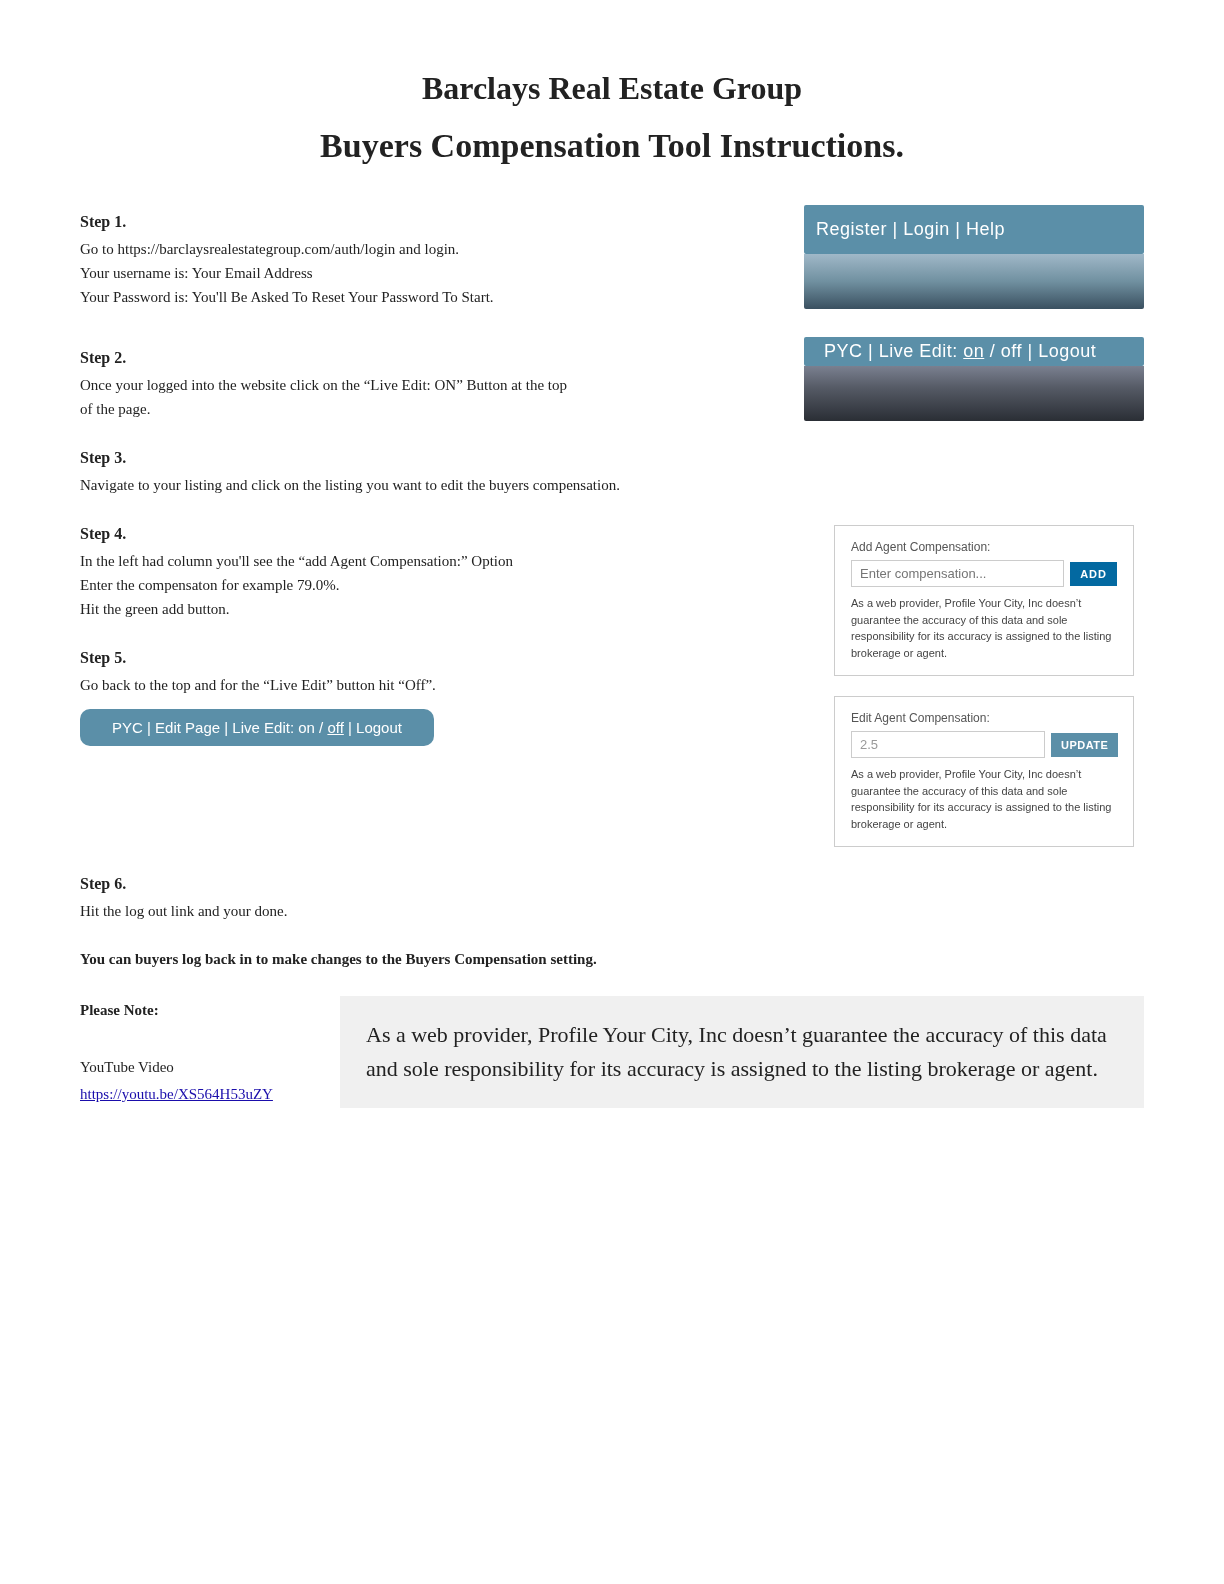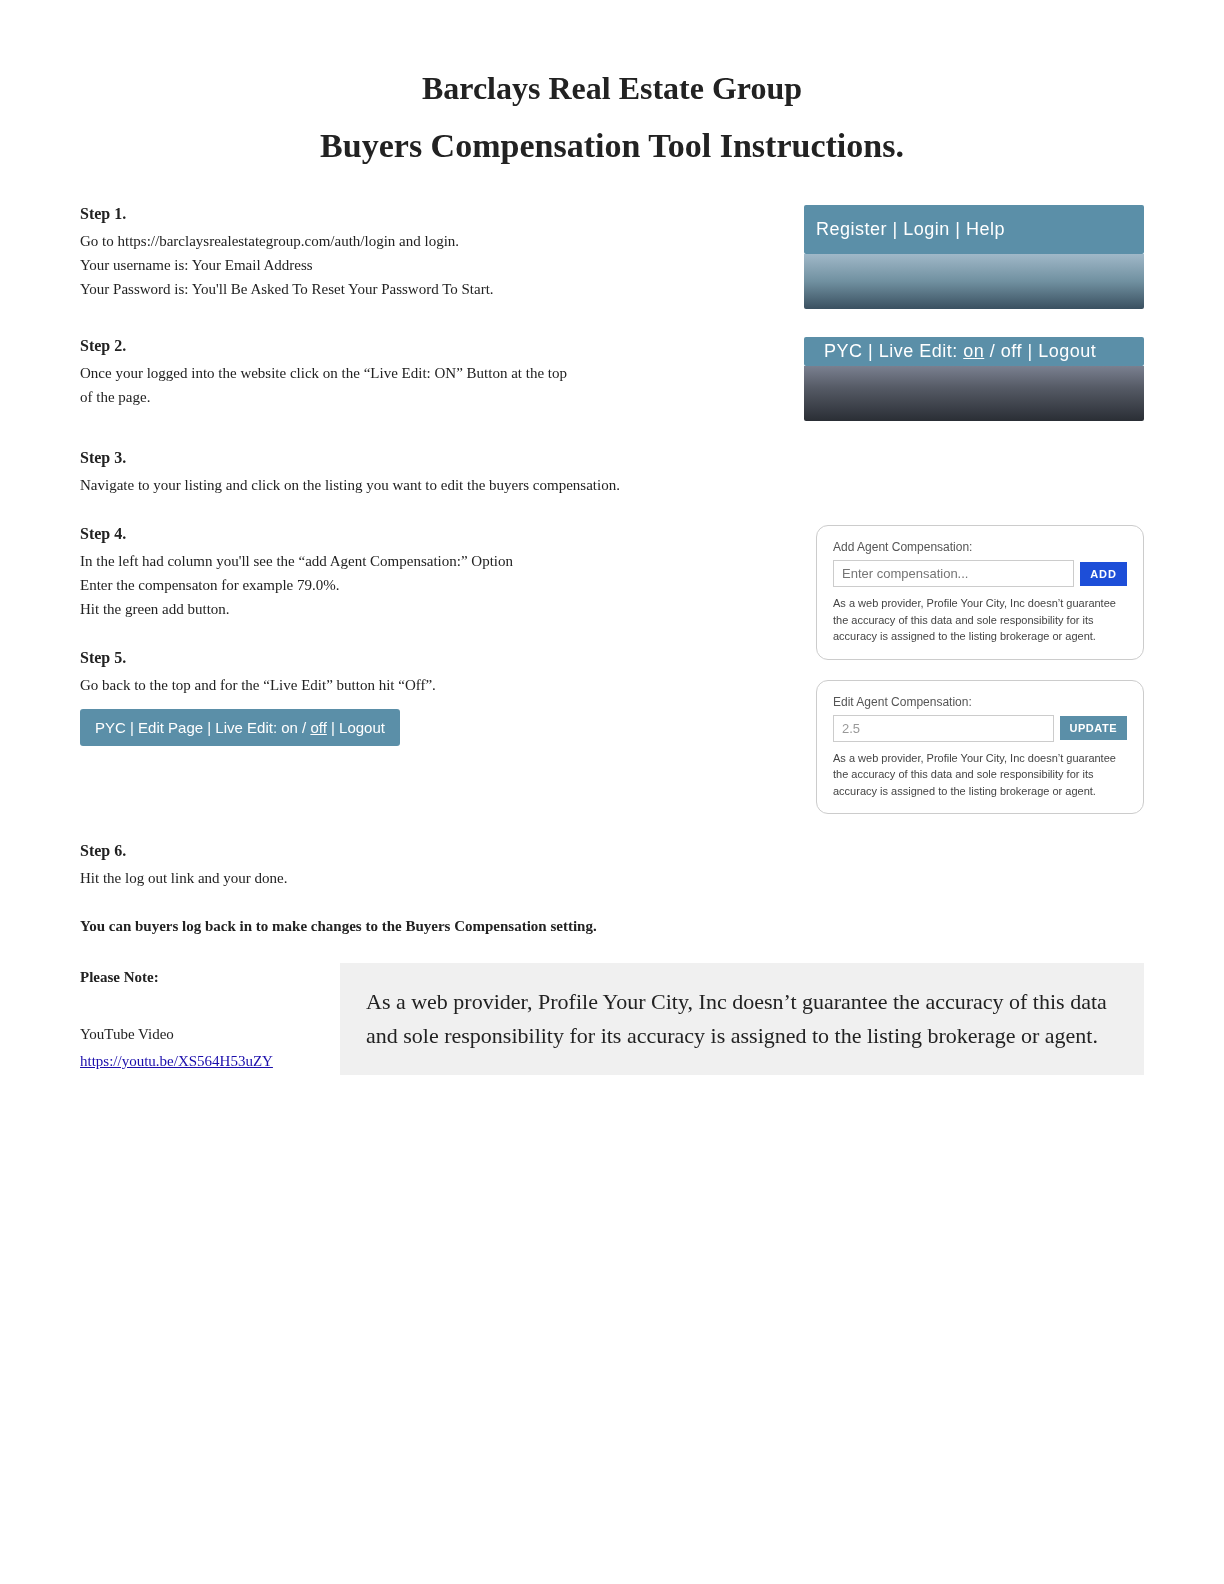--- a/index.html
+++ b/index.html
@@ -77,27 +77,27 @@
       font-style: normal;
     }
     .live-edit-image-placeholder {
       background: linear-gradient(180deg, #7a8090 0%, #555a65 40%, #2a2e35 100%);
       height: 55px;
       border-radius: 0 0 2px 2px;
     }
     
     .compensation-box {
       border: 1px solid #ccc;
-      border-radius: 12px;
+      border-radius: 0;
       padding: 14px 16px;
       background: #fff;
       font-family: Arial, sans-serif;
       font-size: 13px;
       color: #333;
-      width: 328px;
+      width: 300px;
     }
     .compensation-box .box-label {
       font-size: 12px;
       color: #555;
       margin-bottom: 6px;
     }
     .compensation-box .input-row {
       display: flex;
       align-items: center;
       gap: 6px;
@@ -105,21 +105,21 @@
     }
     .compensation-box input[type="text"] {
       border: 1px solid #ccc;
       padding: 5px 8px;
       font-size: 13px;
       flex: 1;
       color: #999;
       font-family: Arial, sans-serif;
     }
     .compensation-box .add-btn {
-      background: #1d4ed8;
+      background: #0369a1;
       color: white;
       border: none;
       padding: 6px 10px;
       font-size: 11px;
       font-weight: bold;
       cursor: pointer;
       letter-spacing: 1px;
       font-family: Arial, sans-serif;
     }
     .compensation-box .update-btn {
@@ -143,34 +143,34 @@
       padding: 5px 8px;
       font-size: 13px;
       flex: 1;
       color: #222;
       font-family: Arial, sans-serif;
     }
     
     .pyc-edit-bar {
       background: #5b8fa8;
       color: white;
-      padding: 10px 15px;
-      font-size: 15px;
-      font-family: Arial, sans-serif;
-      border-radius: 3px;
+      padding: 10px 32px;
+      font-size: 15px;
+      font-family: Arial, sans-serif;
+      border-radius: 10px;
       display: inline-block;
     }
     .pyc-edit-bar .off-text {
       text-decoration: underline;
     }
     
     .steps-row {
       display: flex;
       flex-direction: row;
-      align-items: flex-start;
+      align-items: flex-end;
       margin-bottom: 28px;
     }
     .steps-col-left {
       flex: 1;
     }
     
     .note-section {
       display: flex;
       flex-direction: row;
       align-items: flex-end;

